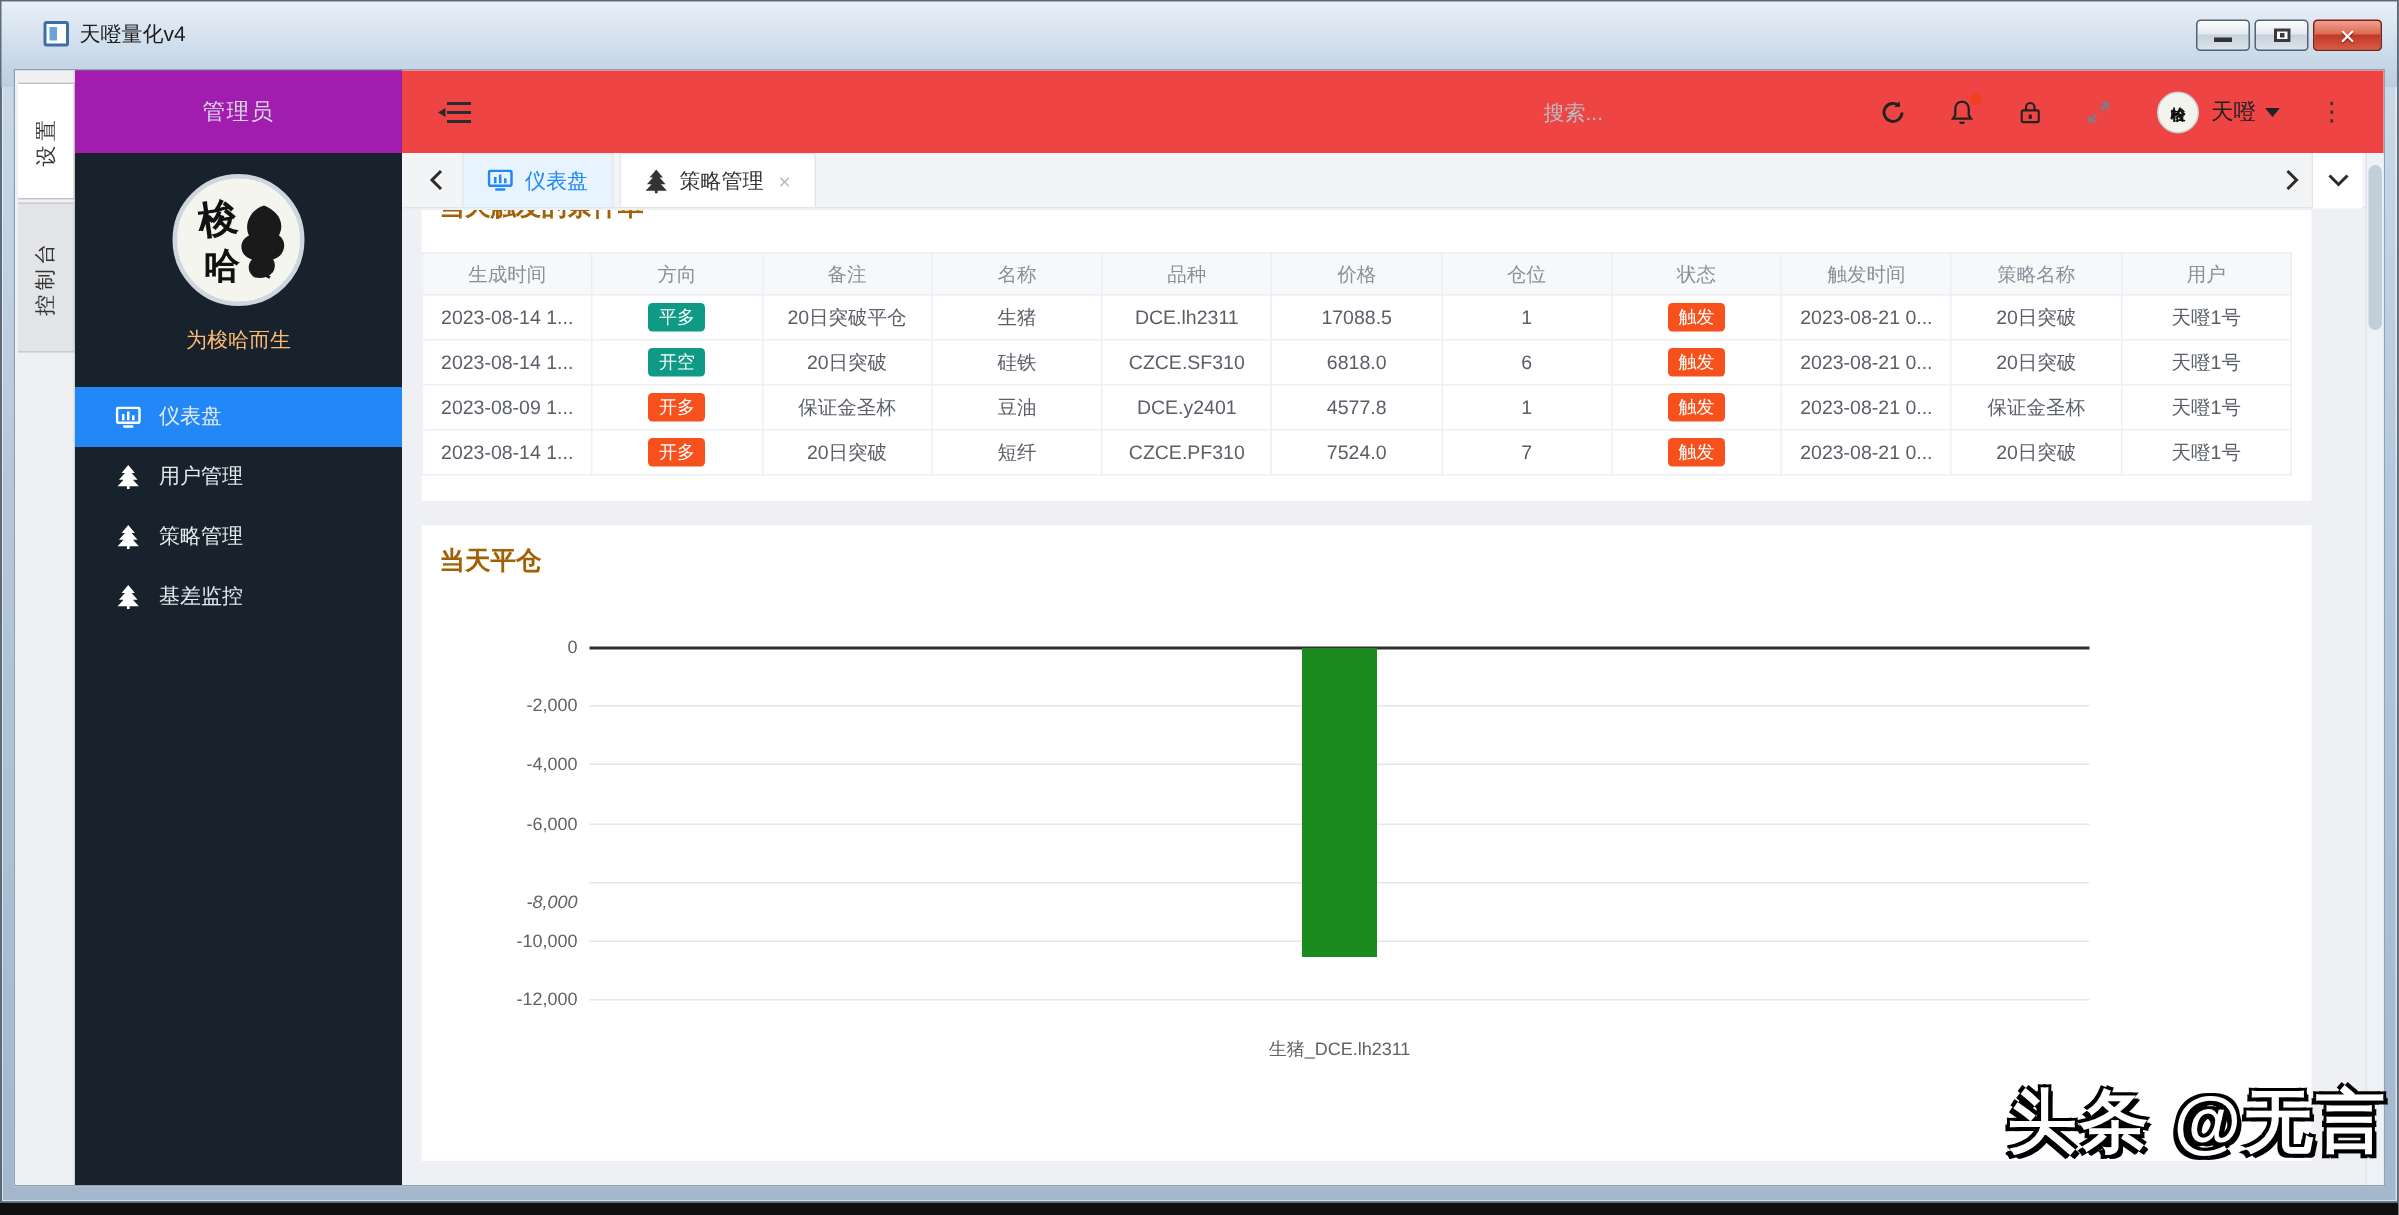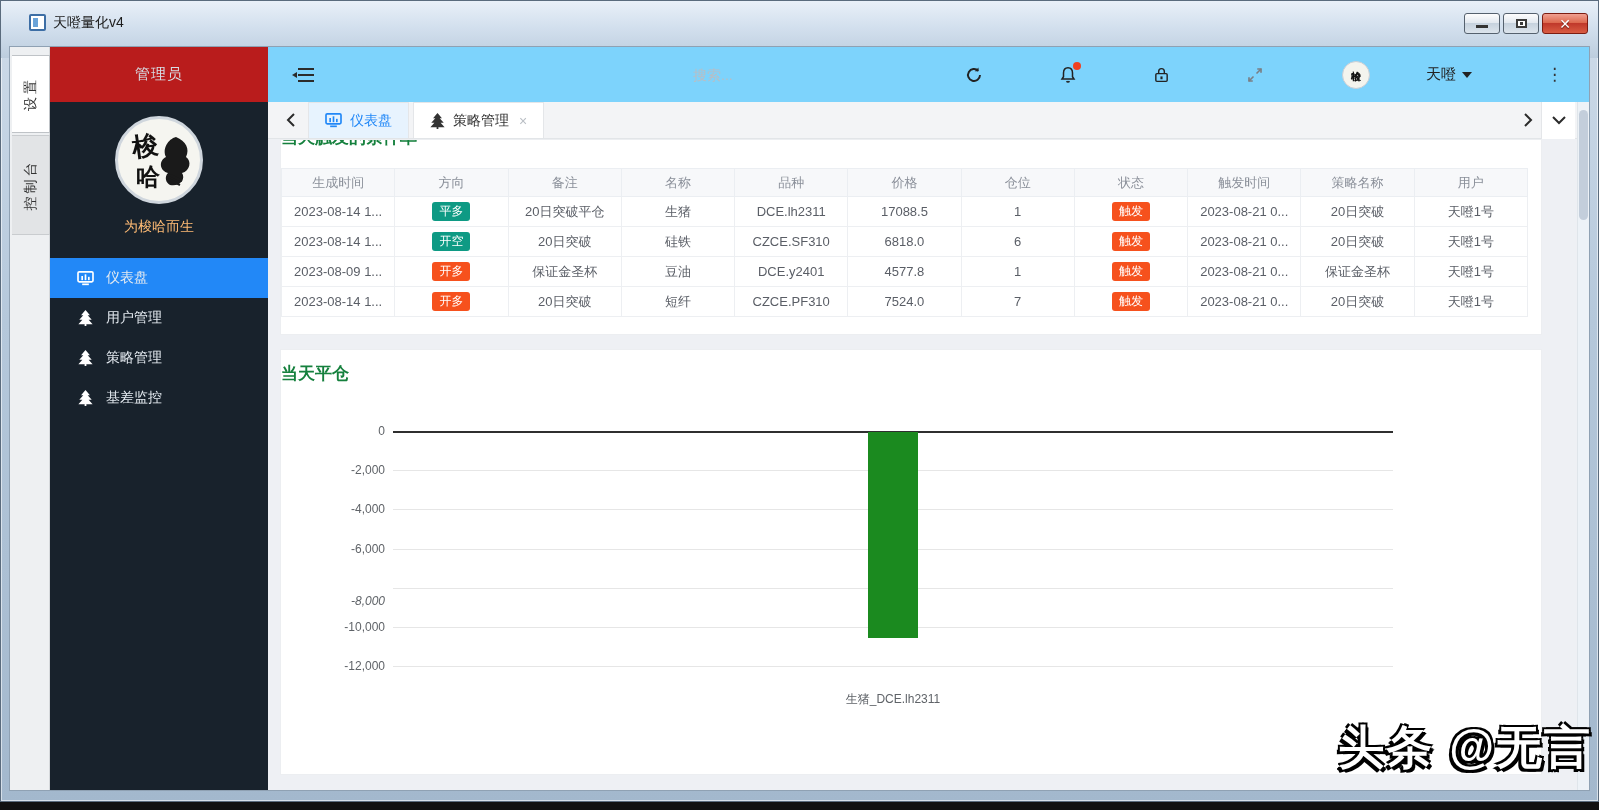--- a/index.html
+++ b/index.html
@@ -32,38 +32,38 @@
   
   .side-strip { width:40px; background:#eef0f2; border-right:1px solid #d5d8db; padding-top:8px; }
   .side-tab { width:38px; height:76px; margin-left:2px; display:flex; align-items:center; justify-content:center;
     background:#e2e4e6; border:1px solid #c9cccf; border-left:none; color:#333; cursor:pointer; }
   .side-tab.active { background:#fff; border-color:#bfc3c7; height:78px; }
   .side-tab + .side-tab { margin-top:2px; height:100px; }
   .side-tab span { display:block; transform:rotate(-90deg); white-space:nowrap; font-size:14px; letter-spacing:3px; }
 
   
   .sidebar { width:218px; background:#18222c; color:#e8eef4; flex-shrink:0; }
-  .sidebar-header { height:55px; background:#b91c1c; display:flex; align-items:center; justify-content:center;
+  .sidebar-header { height:55px; background:#a21caf; display:flex; align-items:center; justify-content:center;
     font-size:15px; color:#d6dde4; letter-spacing:1px; }
   .avatar-big { width:88px; height:88px; margin:14px auto 0; border-radius:50%; background:#f5f5f0;
     border:3px solid #cfd6dd; position:relative; overflow:hidden; }
   .avatar-big .c1 { position:absolute; left:14px; top:10px; font-family:"Liberation Serif","DejaVu Serif",serif;
     font-weight:bold; font-size:26px; color:#111; transform:rotate(-8deg); }
   .avatar-big .c2 { position:absolute; left:18px; top:42px; font-family:"Liberation Serif","DejaVu Serif",serif;
     font-weight:bold; font-size:24px; color:#111; }
   .avatar-big svg { position:absolute; right:6px; top:16px; }
   .slogan { text-align:center; margin-top:14px; font-size:14px; color:#fdba74; }
   .menu { margin-top:22px; }
   .menu-item { height:40px; display:flex; align-items:center; padding-left:26px; font-size:14px; color:#e4eaf0; cursor:pointer; }
   .menu-item.active { background:#2288f7; }
   .menu-item .mi-icon { width:18px; height:18px; margin-right:12px; display:inline-flex; align-items:center; justify-content:center; }
 
   
   .main { flex:1; position:relative; background:#eef0f4; min-width:0; }
-  .navbar { height:55px; background:#7dd3fc; display:flex; align-items:center; padding:0 26px;gap:48px; }
+  .navbar { height:55px; background:#ef4444; display:flex; align-items:center; padding:0 26px; }
   .fold-icon { width:20px; height:16px; position:relative; cursor:pointer; }
   .fold-icon i { position:absolute; left:4px; right:0; height:2px; background:#2b2b2b; }
   .fold-icon i:nth-child(1){top:1px;} .fold-icon i:nth-child(2){top:7px;} .fold-icon i:nth-child(3){top:13px;}
   .fold-icon::before { content:""; position:absolute; left:-2px; top:5px; border-right:5px solid #2b2b2b;
     border-top:3px solid transparent; border-bottom:3px solid transparent; }
   .nav-spacer { flex:1; }
   .search-input { width:150px; border:none; outline:none; font-size:14px; color:#333; margin-right:46px; background:transparent; }
   .search-input::placeholder { color:#b9bec4; }
   .nav-icon { margin-left:28px; cursor:pointer; position:relative; display:inline-flex; align-items:center; }
   .bell-dot { position:absolute; right:-4px; top:-3px; width:8px; height:8px; border-radius:50%; background:#f0401f; }
@@ -85,21 +85,21 @@
   .nav-tab.active { background:#e7f3fe; color:#2288f7; }
   .nav-tab .tab-close { margin-left:10px; color:#b9bec4; font-size:14px; cursor:pointer; }
   .tabbar-right { margin-left:auto; display:flex; align-items:center; }
   .tab-dd-box { width:34px; height:37px; background:#fff; border-left:1px solid #e4e6e9; display:flex;
     align-items:center; justify-content:center; cursor:pointer; margin-right:14px; }
 
   
   .content { position:absolute; top:92px; left:0; right:0; bottom:0; overflow:hidden; padding:0 0 0 12px; }
   .card { background:#fff; width:1262px; border:1px solid #eceef1; }
   .card-orders { height:196px; overflow:hidden; position:relative; }
-  .section-title { font-size:17px; font-weight:600; color:#15803d; padding-left:0; }
+  .section-title { font-size:17px; font-weight:600; color:#a16207; padding-left:12px; }
   .card-orders .section-title { margin-top:-14px; }
   table.orders { border-collapse:collapse; width:calc(100% - 13px); margin-top:19px; table-layout:fixed; font-size:13px; }
   table.orders th { background:#f7f8fa; color:#8a8f99; font-weight:normal; height:28px; border:1px solid #ebeef2; }
   table.orders td { color:#5a5e66; height:30px; text-align:center; border:1px solid #edeff2; background:#fff; }
   .badge { display:inline-block; color:#fff; font-size:12px; padding:2px 7px; border-radius:3px; line-height:1.3; }
 
   .card-chart { margin-top:14px; height:426px; padding-top:12px; }
   .chart-wrap { margin-top:46px; display:flex; }
   .ylabels { width:112px; position:relative; height:235px; flex-shrink:0; }
   .ylabels div { position:absolute; right:8px; transform:translateY(-50%); font-size:12px; color:#5f6368; }

